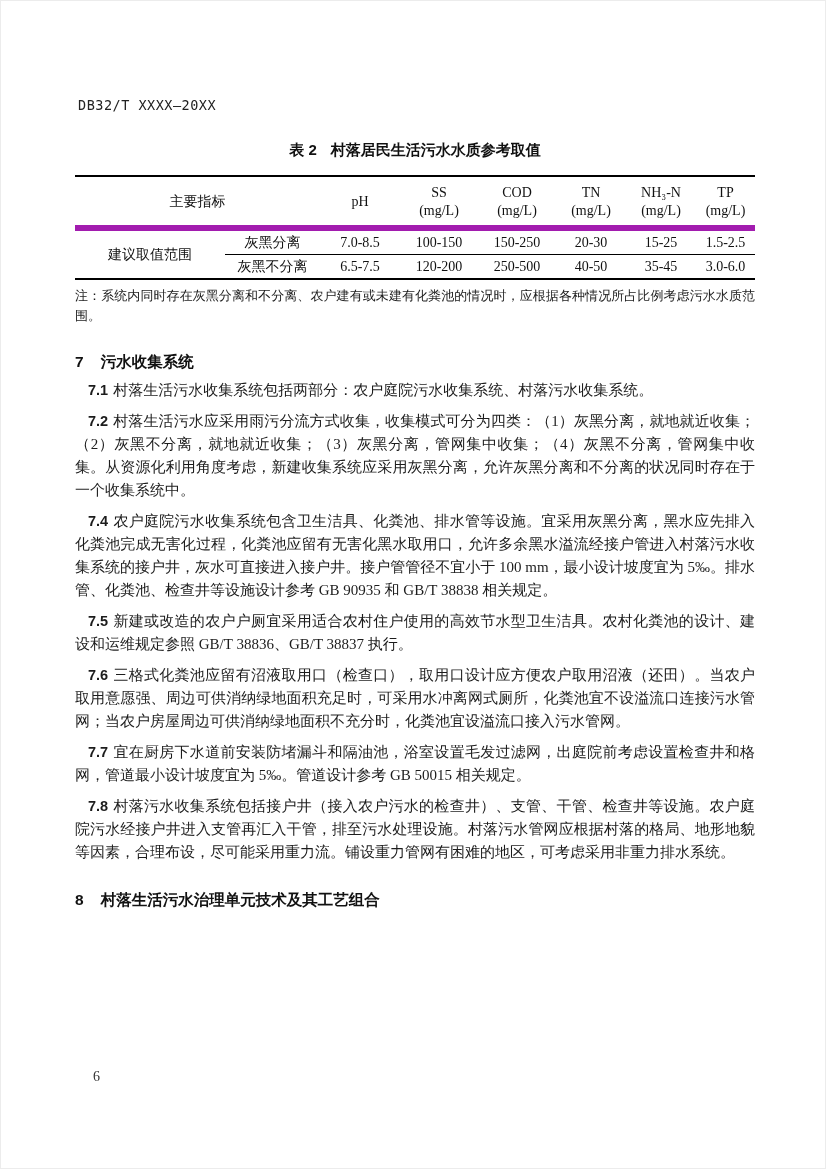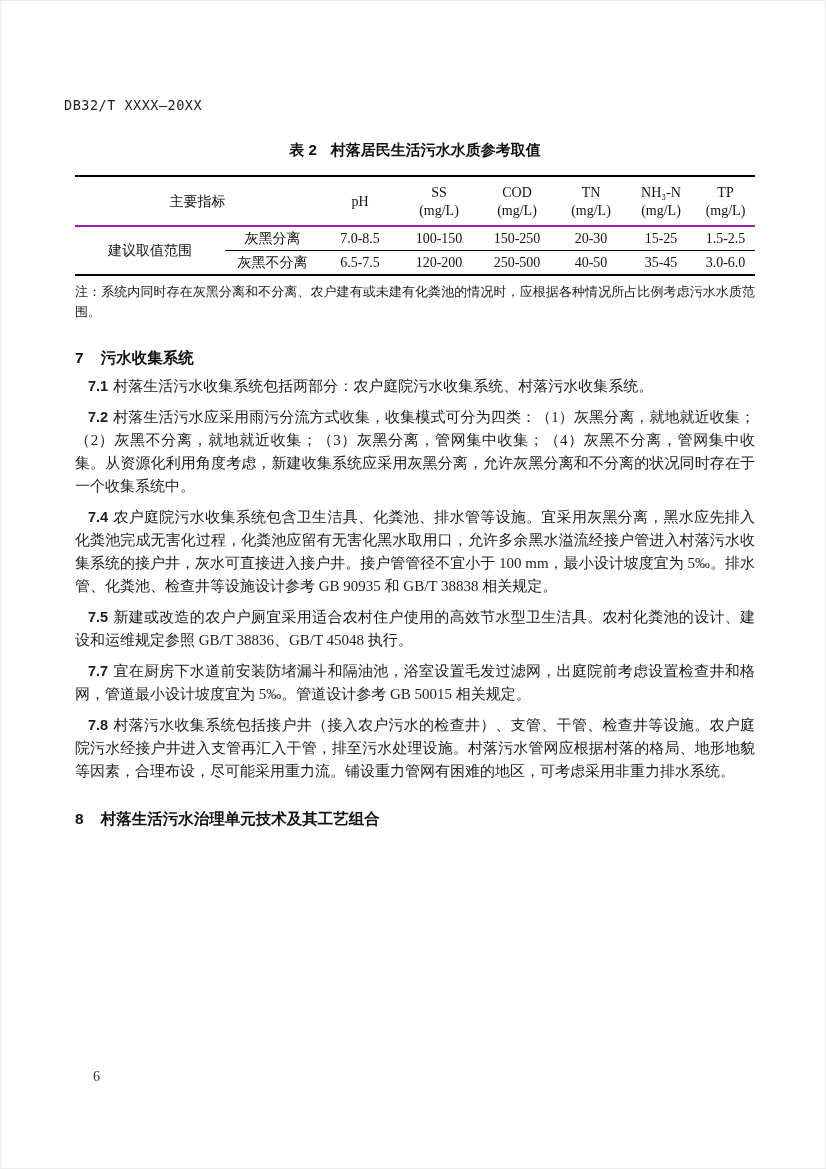--- a/index.html
+++ b/index.html
@@ -7,42 +7,42 @@
     position:relative;
     width:826px;height:1169px;
     margin:0 auto;
     background:#ffffff;
     box-shadow:inset 0 0 0 1px #ececec;
     font-family:"Liberation Serif","DejaVu Serif",serif;
     color:#1c1c1c;
     overflow:hidden;
   }
   .running-head{
-    position:absolute;top:97px;left:64px;
+    position:absolute;top:97px;left:78px;
     font-family:"DejaVu Sans Mono","Liberation Sans",monospace;
     font-size:13.5px;letter-spacing:.5px;color:#222;
   }
   .content{position:absolute;top:0;left:75px;width:680px;}
   .table-title{
     margin-top:141px;text-align:center;
     font-family:"Liberation Sans","DejaVu Sans",sans-serif;
     font-weight:bold;font-size:15px;color:#111;
   }
   .table-title .tlabel{margin-right:14px;}
   table.reftable{
     margin-top:15px;width:680px;table-layout:fixed;
     border-collapse:collapse;
     border-top:2.5px solid #000;border-bottom:2.5px solid #000;
     font-size:14px;color:#111;
   }
   table.reftable th,table.reftable td{
     font-weight:normal;text-align:center;vertical-align:middle;
     padding:0;line-height:19px;
   }
-  table.reftable thead tr{border-bottom:2px solid #a21caf;}
+  table.reftable thead tr{border-bottom:6px solid #a21caf;}
   table.reftable thead th{height:48px;}
   table.reftable .unit{display:block;line-height:17px;font-size:14px;}
   table.reftable tbody td{height:23px;font-size:14px;}
   table.reftable tbody tr.r1 td.sep{border-bottom:1.2px solid #000;}
   .num{font-family:"Liberation Serif","DejaVu Serif",serif;}
   .table-note{
     margin-top:6px;font-size:13px;line-height:20px;
     text-align:justify;color:#1c1c1c;
   }
   h2.sec{
@@ -141,21 +141,22 @@
 
     <div class="table-note">注：系统内同时存在灰黑分离和不分离、农户建有或未建有化粪池的情况时，应根据各种情况所占比例考虑污水水质范围。</div>
 
     <h2 class="sec">
       <span class="h-num">7</span><span>污水收集系统</span>
     </h2>
 
     <p class="clause"><span class="c-num">7.1</span><span>村落生活污水收集系统包括两部分：农户庭院污水收集系统、村落污水收集系统。</span></p>
     <p class="clause"><span class="c-num">7.2</span><span>村落生活污水应采用雨污分流方式收集，收集模式可分为四类：（1）灰黑分离，就地就近收集；（2）灰黑不分离，就地就近收集；（3）灰黑分离，管网集中收集；（4）灰黑不分离，管网集中收集。从资源化利用角度考虑，新建收集系统应采用灰黑分离，允许灰黑分离和不分离的状况同时存在于一个收集系统中。</span></p>
     <p class="clause"><span class="c-num">7.4</span><span>农户庭院污水收集系统包含卫生洁具、化粪池、排水管等设施。宜采用灰黑分离，黑水应先排入化粪池完成无害化过程，化粪池应留有无害化黑水取用口，允许多余黑水溢流经接户管进入村落污水收集系统的接户井，灰水可直接进入接户井。接户管管径不宜小于 100 mm，最小设计坡度宜为 5‰。排水管、化粪池、检查井等设施设计参考 GB 90935 和 GB/T 38838 相关规定。</span></p>
-    <p class="clause"><span class="c-num">7.5</span><span>新建或改造的农户户厕宜采用适合农村住户使用的高效节水型卫生洁具。农村化粪池的设计、建设和运维规定参照 GB/T 38836、GB/T 45048 执行。</span></p>
+    <p class="clause"><span class="c-num">7.5</span><span>新建或改造的农户户厕宜采用适合农村住户使用的高效节水型卫生洁具。农村化粪池的设计、建设和运维规定参照 GB/T 38836、GB/T 38837 执行。</span></p>
+    <p class="clause"><span class="c-num">7.6</span><span>三格式化粪池应留有沼液取用口（检查口），取用口设计应方便农户取用沼液（还田）。当农户取用意愿强、周边可供消纳绿地面积充足时，可采用水冲离网式厕所，化粪池宜不设溢流口连接污水管网；当农户房屋周边可供消纳绿地面积不充分时，化粪池宜设溢流口接入污水管网。</span></p>
     <p class="clause"><span class="c-num">7.7</span><span>宜在厨房下水道前安装防堵漏斗和隔油池，浴室设置毛发过滤网，出庭院前考虑设置检查井和格网，管道最小设计坡度宜为 5‰。管道设计参考 GB 50015 相关规定。</span></p>
     <p class="clause"><span class="c-num">7.8</span><span>村落污水收集系统包括接户井（接入农户污水的检查井）、支管、干管、检查井等设施。农户庭院污水经接户井进入支管再汇入干管，排至污水处理设施。村落污水管网应根据村落的格局、地形地貌等因素，合理布设，尽可能采用重力流。铺设重力管网有困难的地区，可考虑采用非重力排水系统。</span></p>
 
     <h2 class="sec">
       <span class="h-num">8</span><span>村落生活污水治理单元技术及其工艺组合</span>
     </h2>
 
   </div>
 
   <div class="page-number">6</div>

